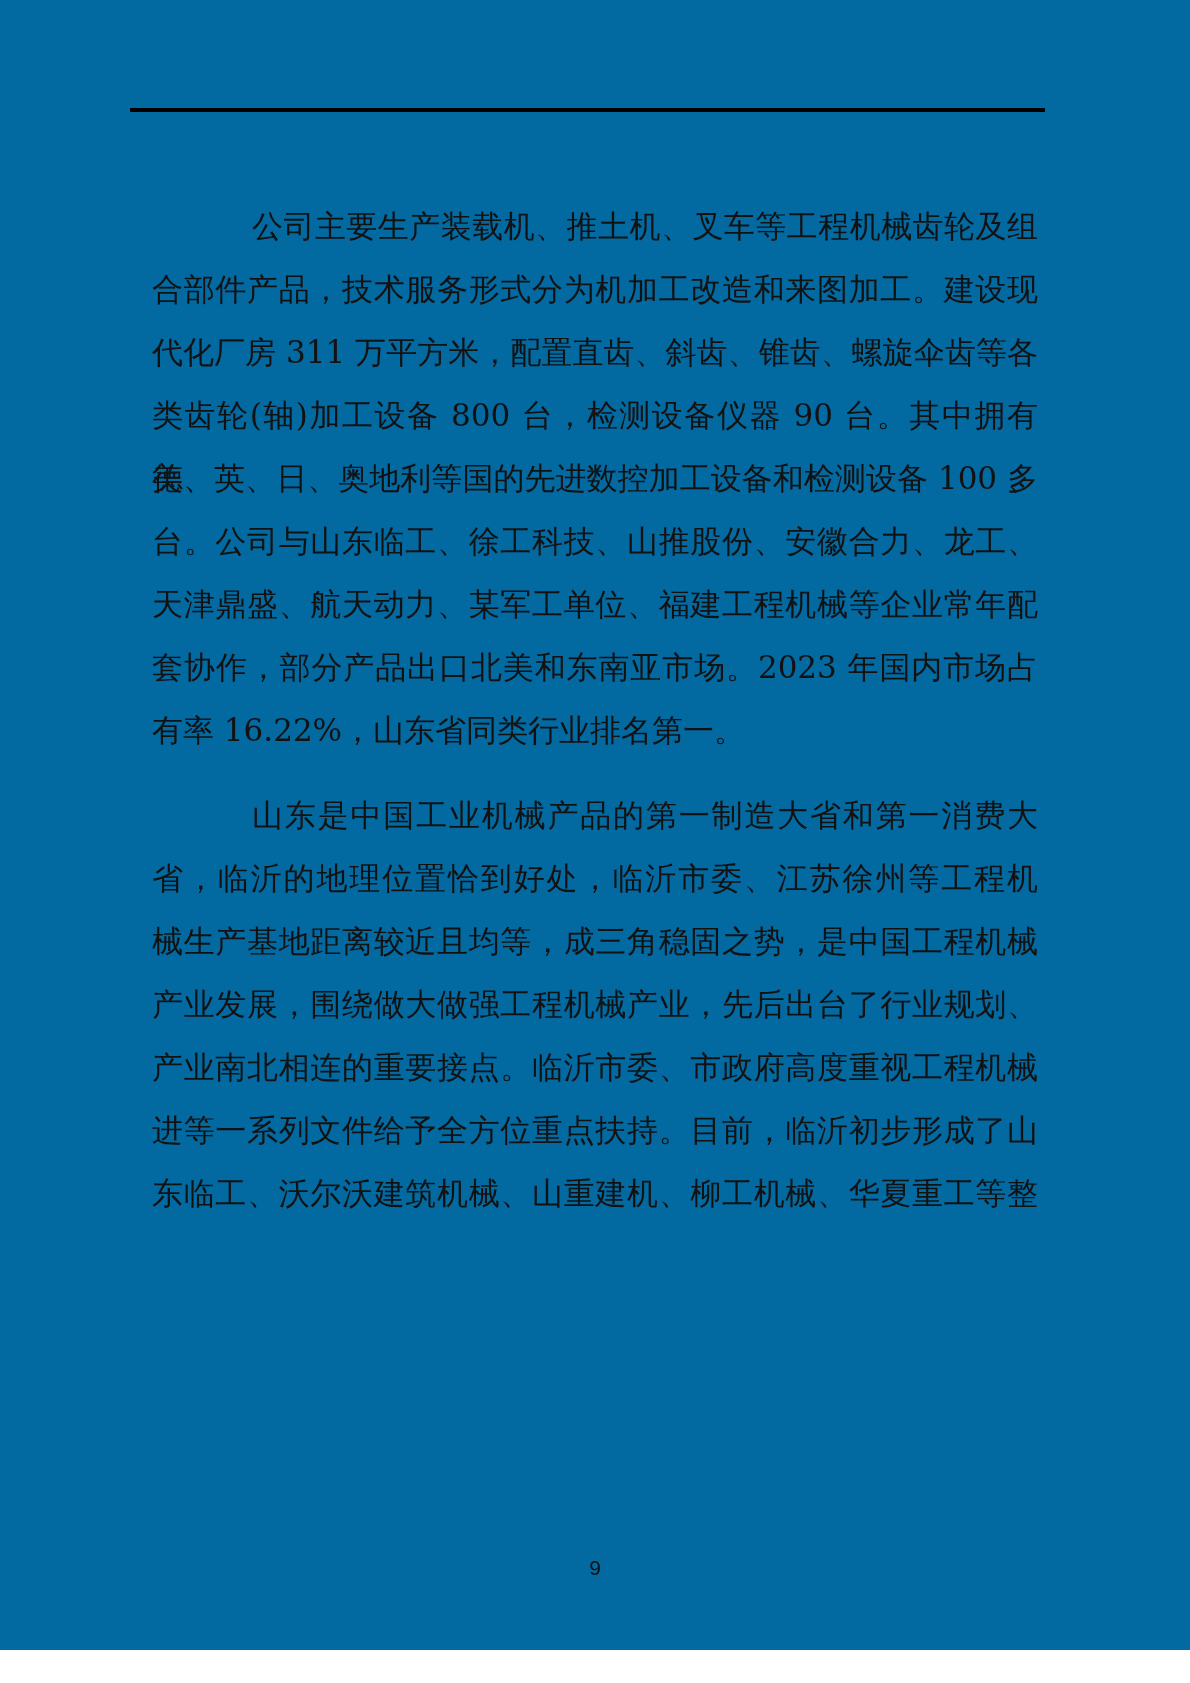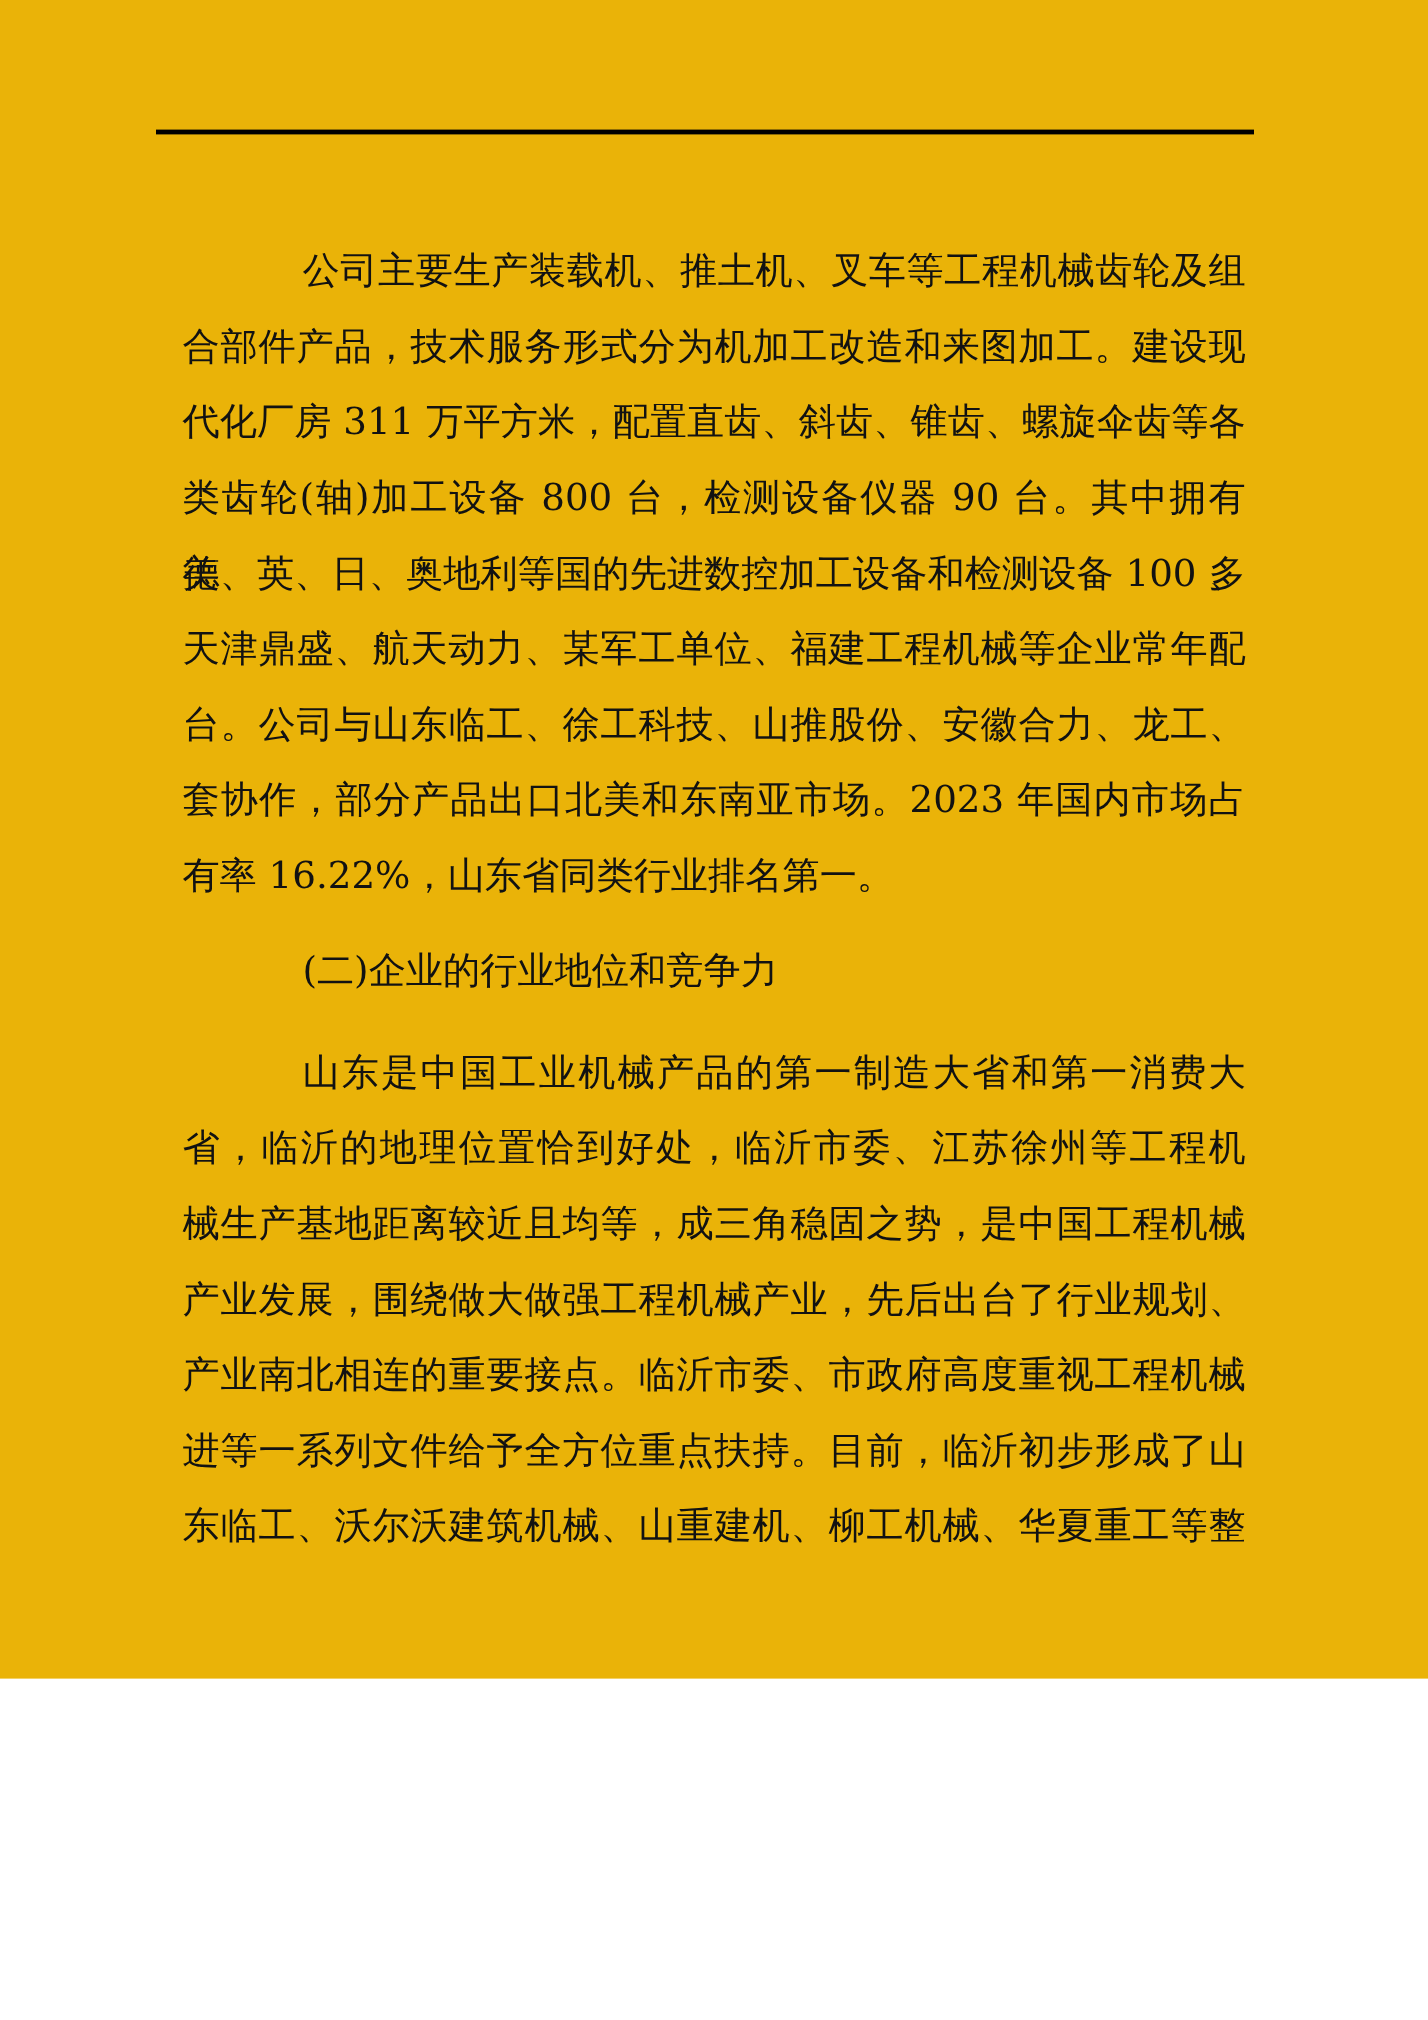--- a/index.html
+++ b/index.html
@@ -3,22 +3,22 @@
 <meta charset="utf-8">
 <style>
   html, body {
     margin: 0;
     padding: 0;
     background: #ffffff;
   }
   .page {
     position: relative;
     width: 1190px;
-    height: 1399px;
-    background: #eab308;
+    height: 1650px;
+    background: #0369a1;
     font-family: "DejaVu Serif", "Liberation Serif", serif;
     color: #121212;
     overflow: hidden;
   }
   .header-rule {
     position: absolute;
     left: 130px;
     top: 108px;
     width: 915px;
     height: 4px;
@@ -67,27 +67,26 @@
   <div class="header-rule"></div>
 
   <div class="content">
 
     <div class="paragraph">
       <div class="line ind">公司主要生产装载机、推土机、叉车等工程机械齿轮及组</div>
       <div class="line">合部件产品，技术服务形式分为机加工改造和来图加工。建设现</div>
       <div class="line">代化厂房 311 万平方米，配置直齿、斜齿、锥齿、螺旋伞齿等各</div>
       <div class="line">类齿轮(轴)加工设备 800 台，检测设备仪器 90 台。其中拥有德、</div>
       <div class="line">美、英、日、奥地利等国的先进数控加工设备和检测设备 100 多</div>
+      <div class="line">台。公司与山东临工、徐工科技、山推股份、安徽合力、龙工、</div>
       <div class="line">天津鼎盛、航天动力、某军工单位、福建工程机械等企业常年配</div>
-      <div class="line">台。公司与山东临工、徐工科技、山推股份、安徽合力、龙工、</div>
       <div class="line">套协作，部分产品出口北美和东南亚市场。2023 年国内市场占</div>
       <div class="line nojust">有率 16.22%，山东省同类行业排名第一。</div>
     </div>
 
-    <div class="line ind nojust h-gap1">(二)企业的行业地位和竞争力</div>
 
 
     <div class="paragraph h-gap3">
       <div class="line ind">山东是中国工业机械产品的第一制造大省和第一消费大</div>
       <div class="line">省，临沂的地理位置恰到好处，临沂市委、江苏徐州等工程机</div>
       <div class="line">械生产基地距离较近且均等，成三角稳固之势，是中国工程机械</div>
       <div class="line">产业发展，围绕做大做强工程机械产业，先后出台了行业规划、</div>
       <div class="line">产业南北相连的重要接点。临沂市委、市政府高度重视工程机械</div>
       <div class="line">进等一系列文件给予全方位重点扶持。目前，临沂初步形成了山</div>
       <div class="line">东临工、沃尔沃建筑机械、山重建机、柳工机械、华夏重工等整</div>

